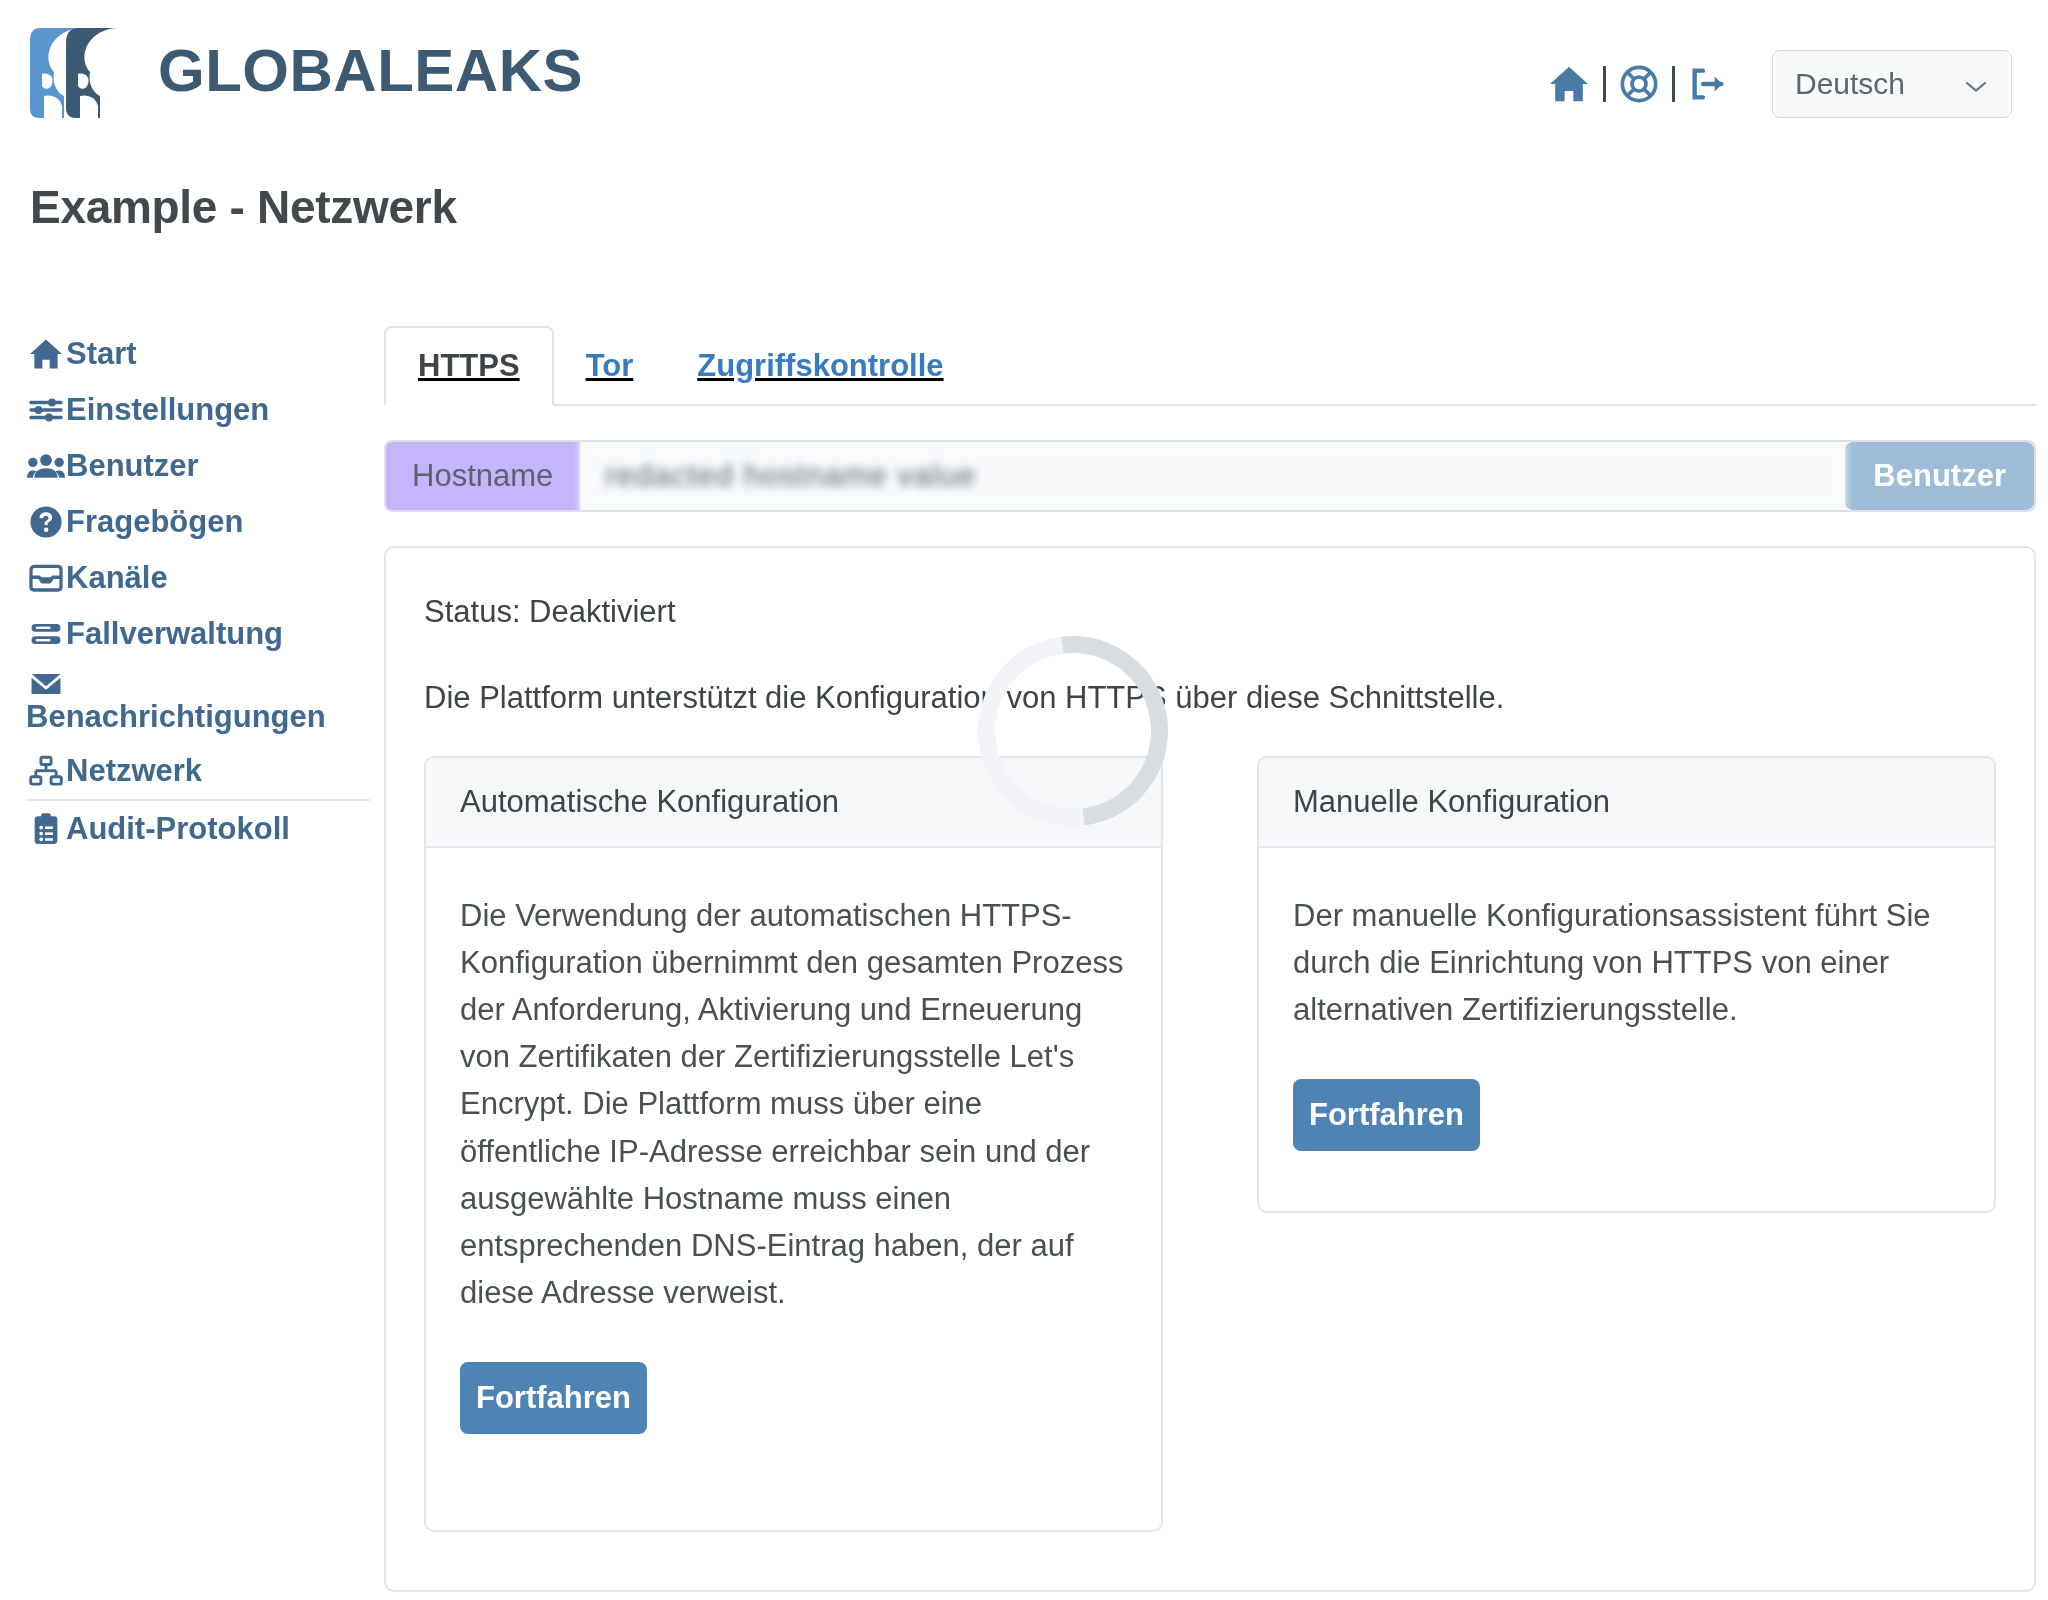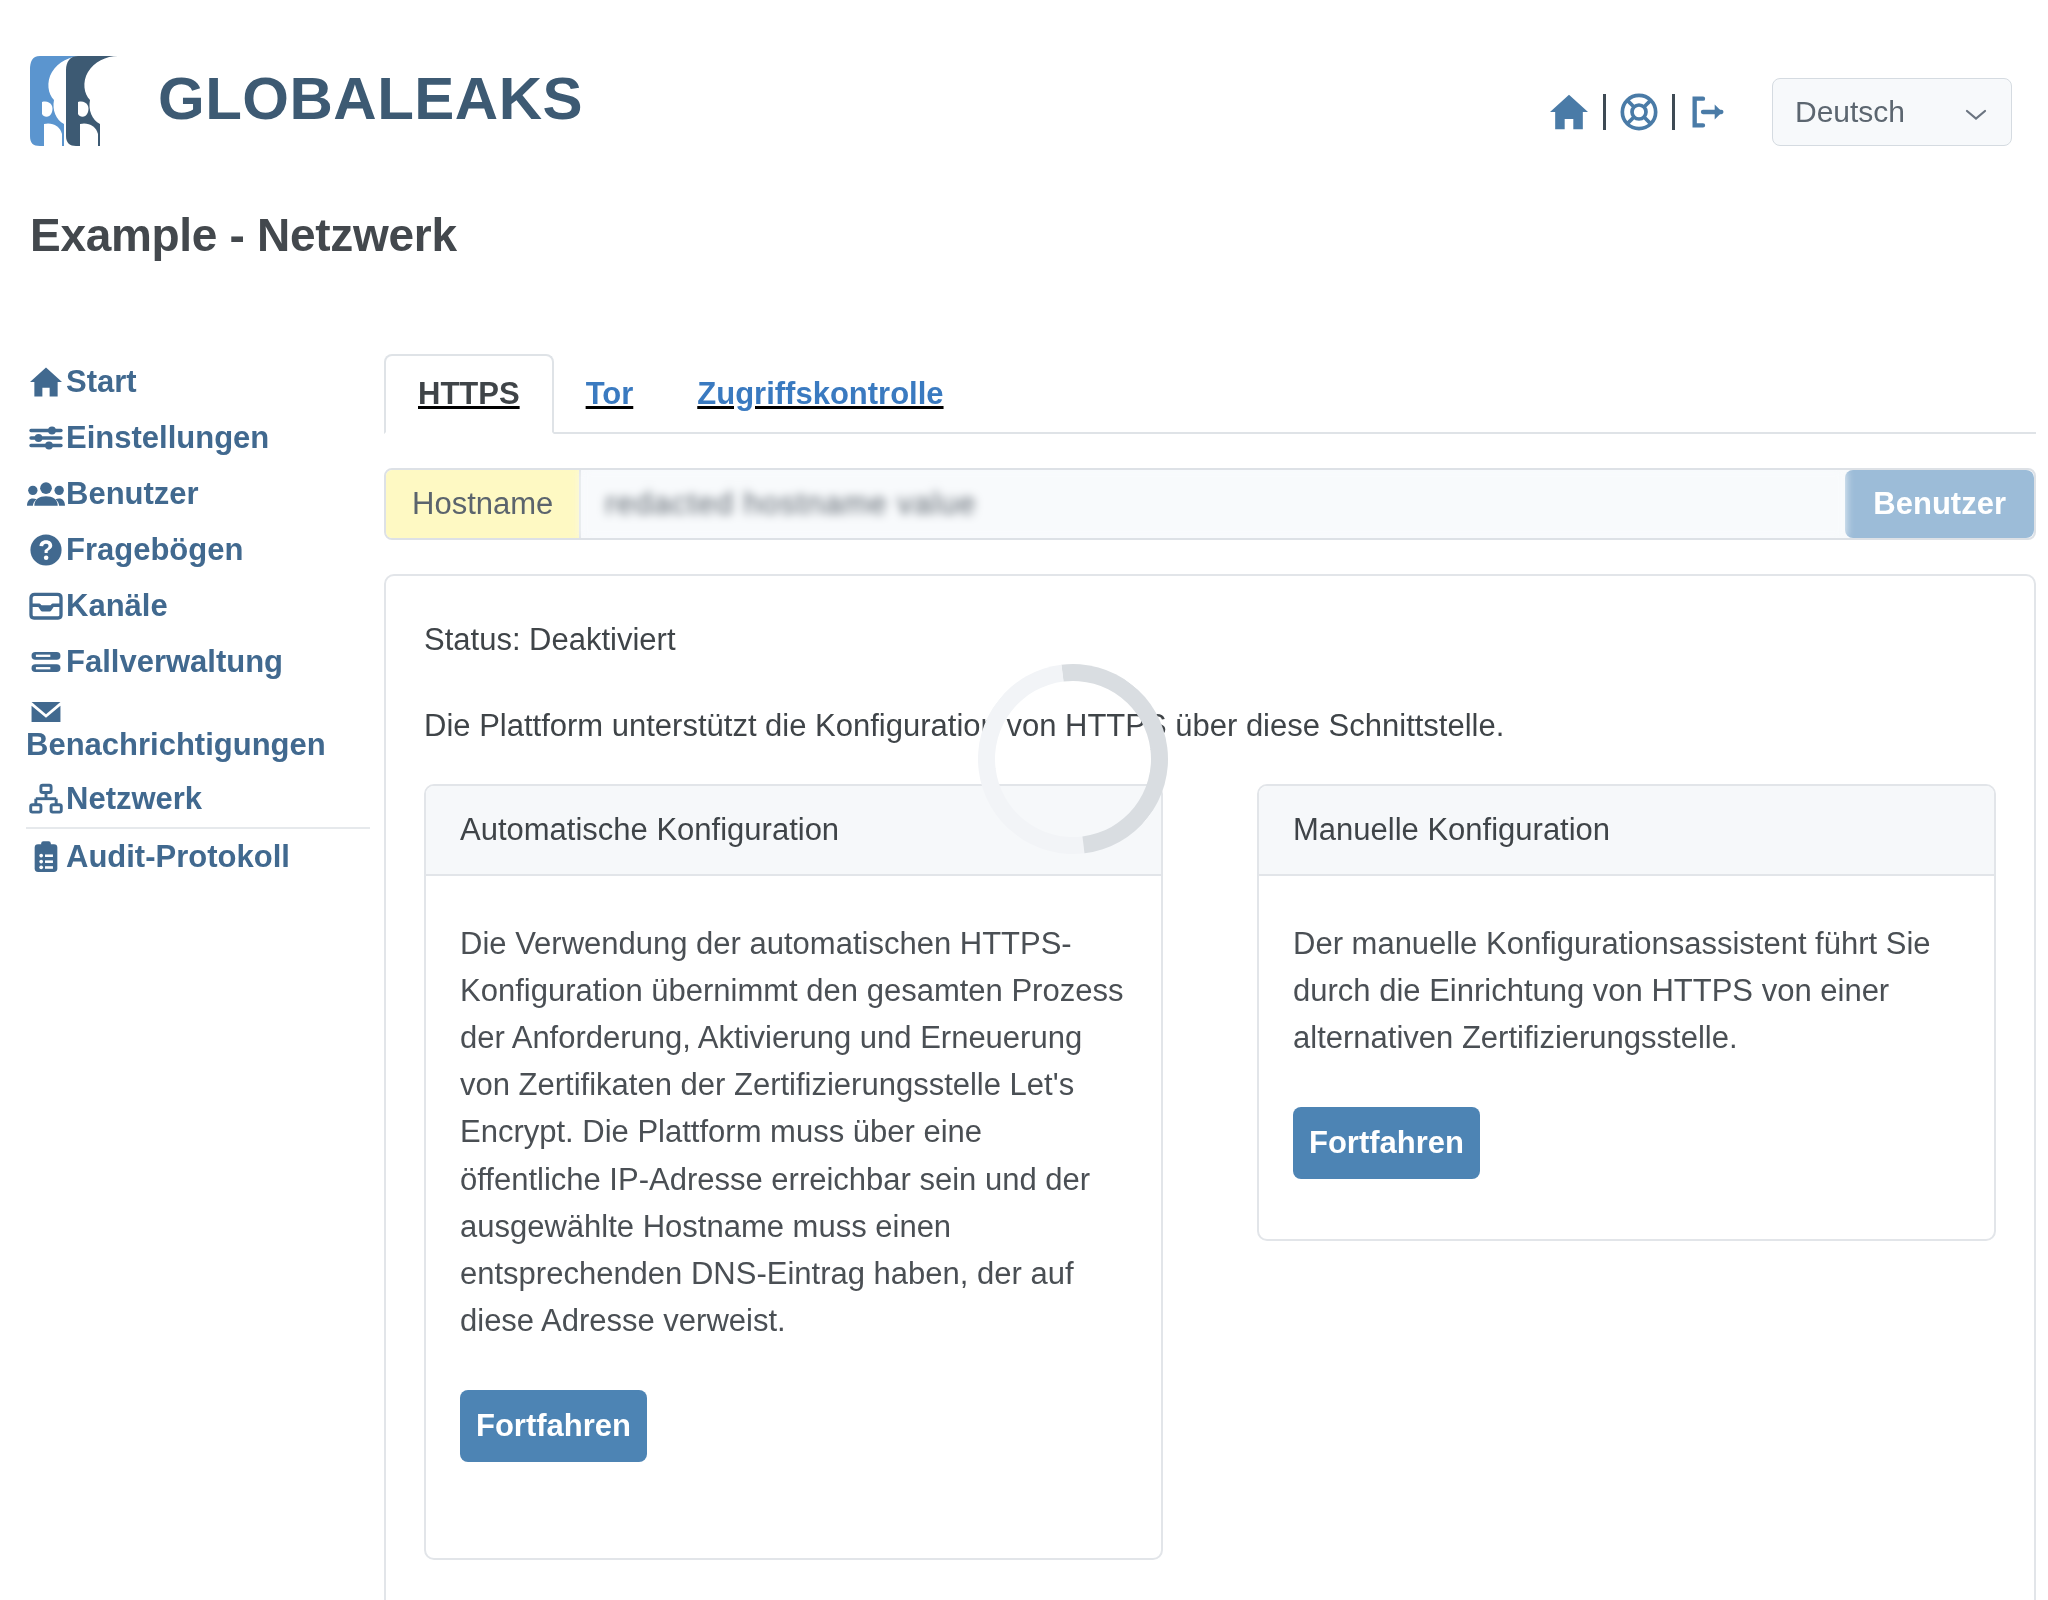--- a/index.html
+++ b/index.html
@@ -14,21 +14,20 @@
   .page { position: relative; width: 2048px; height: 1600px; background:#fff; }
 
   
   .header {
     position: relative;
     height: 150px;
     padding: 22px 36px 0 30px;
     display: flex;
     align-items: flex-start;
     justify-content: space-between;
-    margin-top: 28px;
   }
   .brand { display: flex; align-items: center; gap: 22px; }
   .brand-logo { width: 106px; height: 98px; display:block; }
   .brand-name {
     font-size: 60px;
     font-weight: bold;
     letter-spacing: 0.5px;
     color: #3d5a73;
     line-height: 1;
     white-space: nowrap;
@@ -112,21 +111,21 @@
     border-radius: 8px;
     overflow: hidden;
     height: 72px;
     background: #f8fafc;
   }
   .hostname-label {
     display: flex; align-items: center;
     padding: 0 26px;
     font-size: 31px;
     color: #5b646d;
-    background: #fef9c3;
+    background: #c4b5fd;
     border-right: 2px solid #dde1e6;
     white-space: nowrap;
   }
   .hostname-input {
     flex: 1;
     border: none;
     outline: none;
     background: #f8fafc;
     font-size: 31px;
     color: #5b646d;

